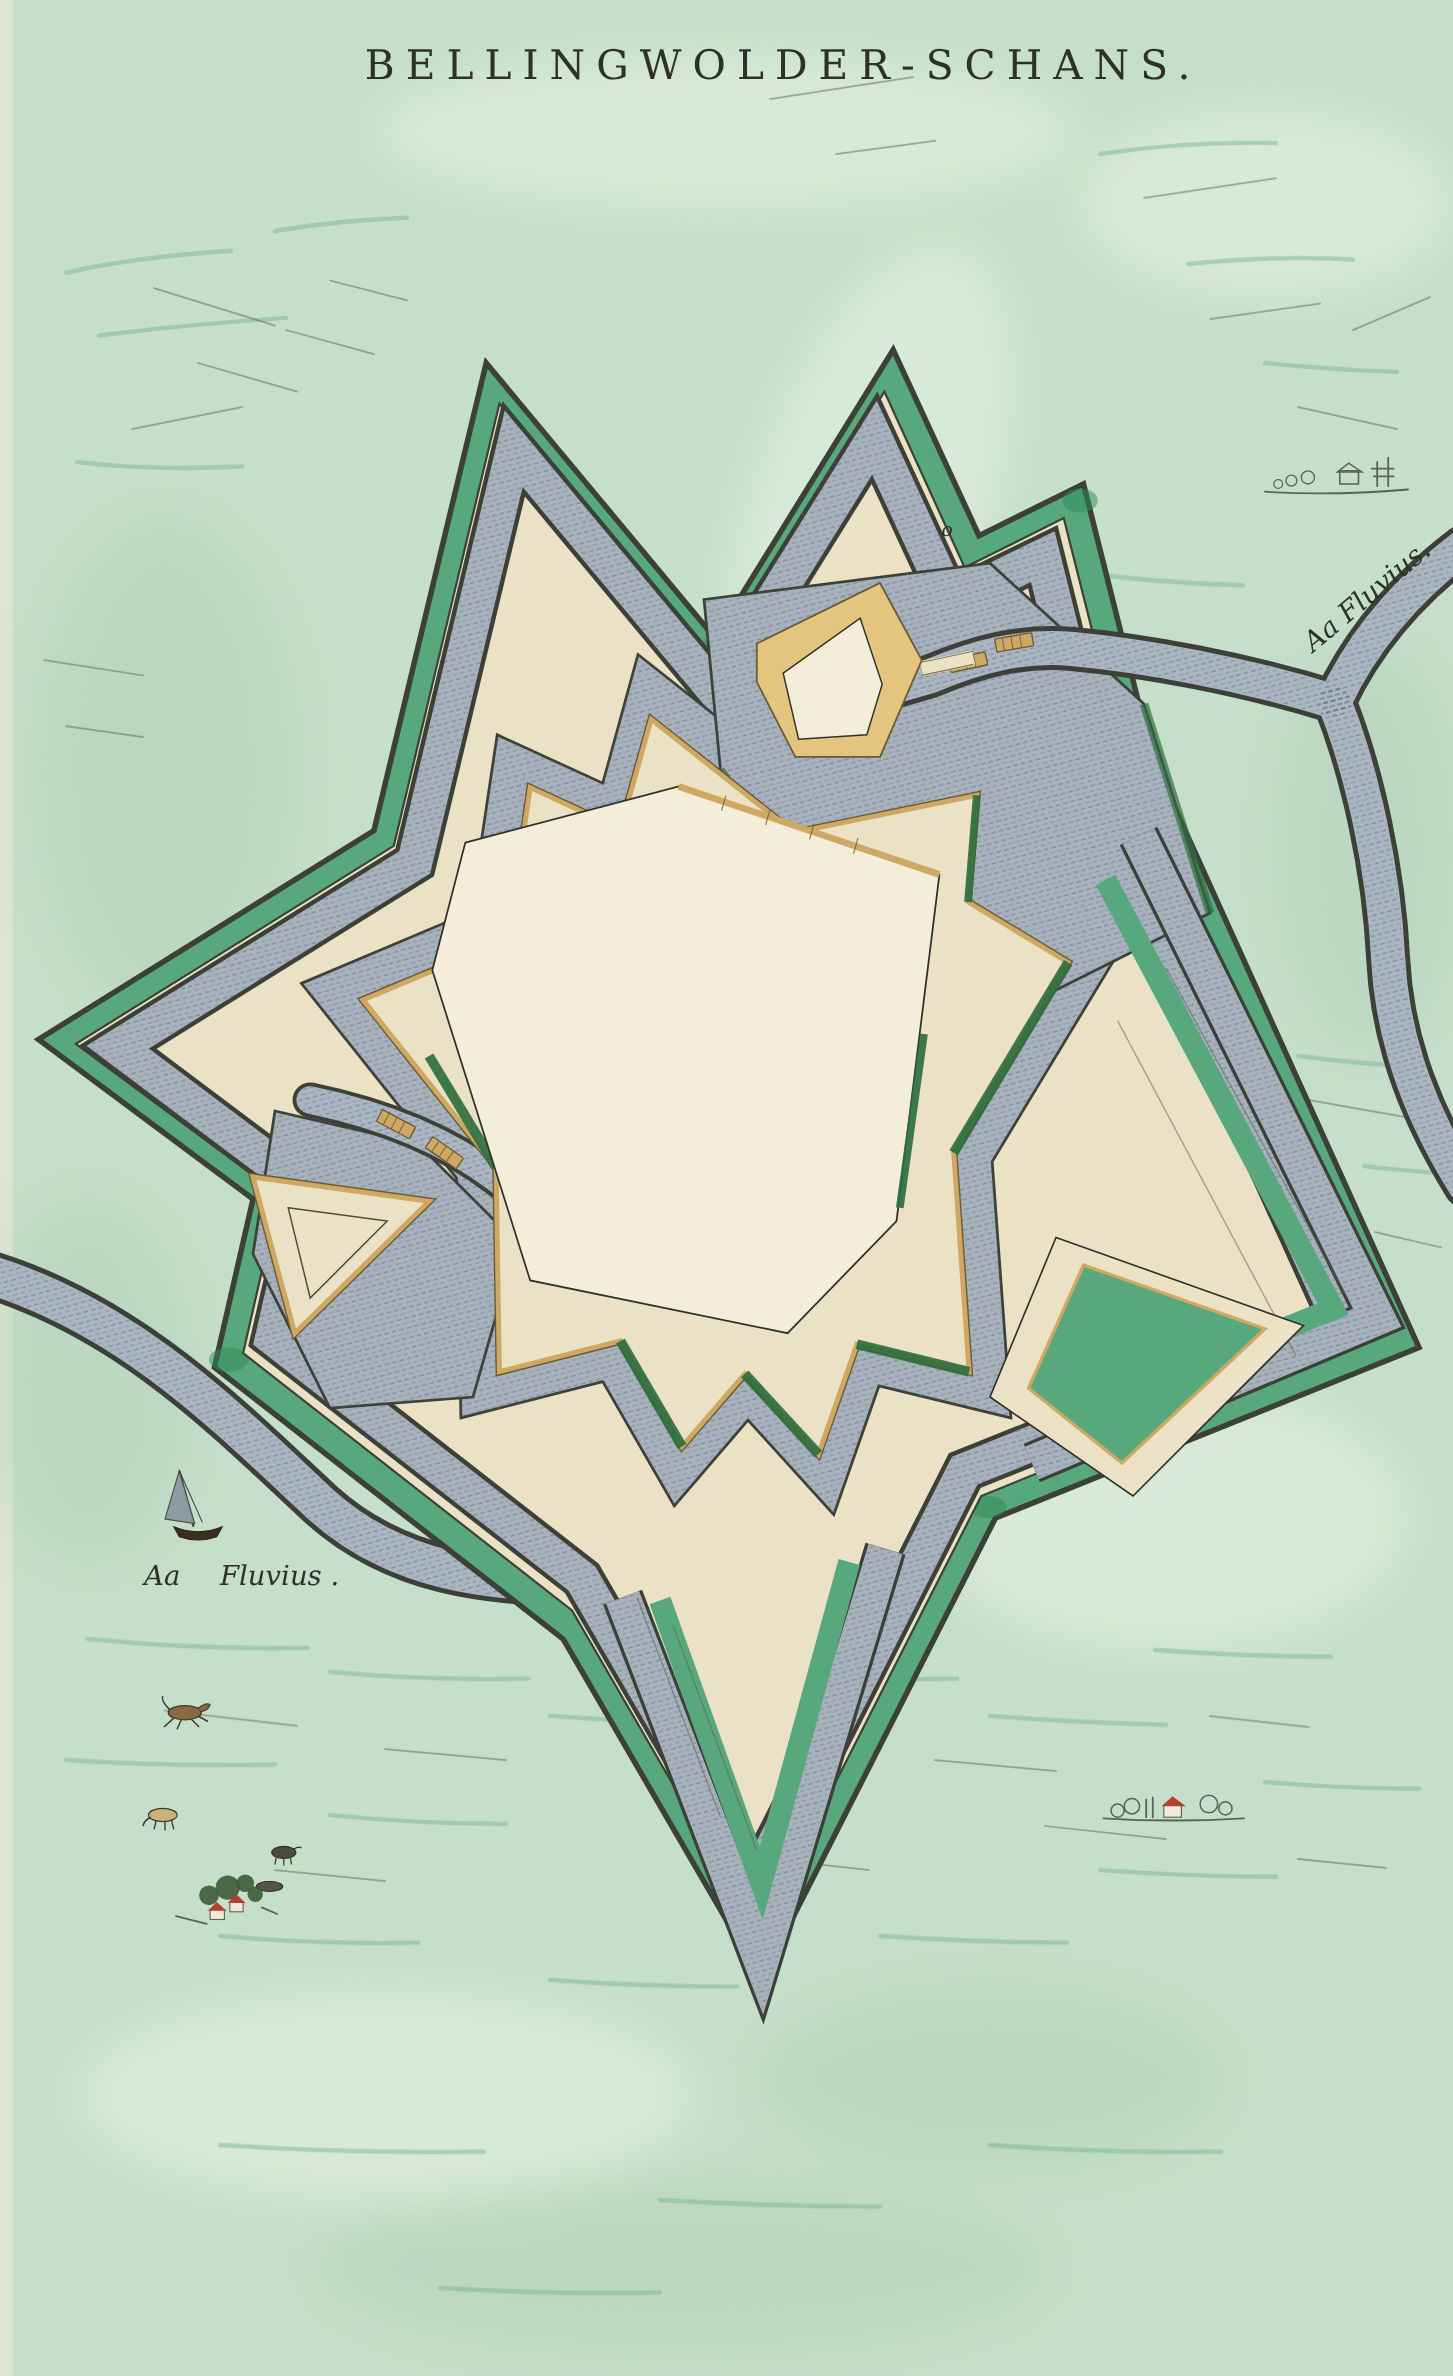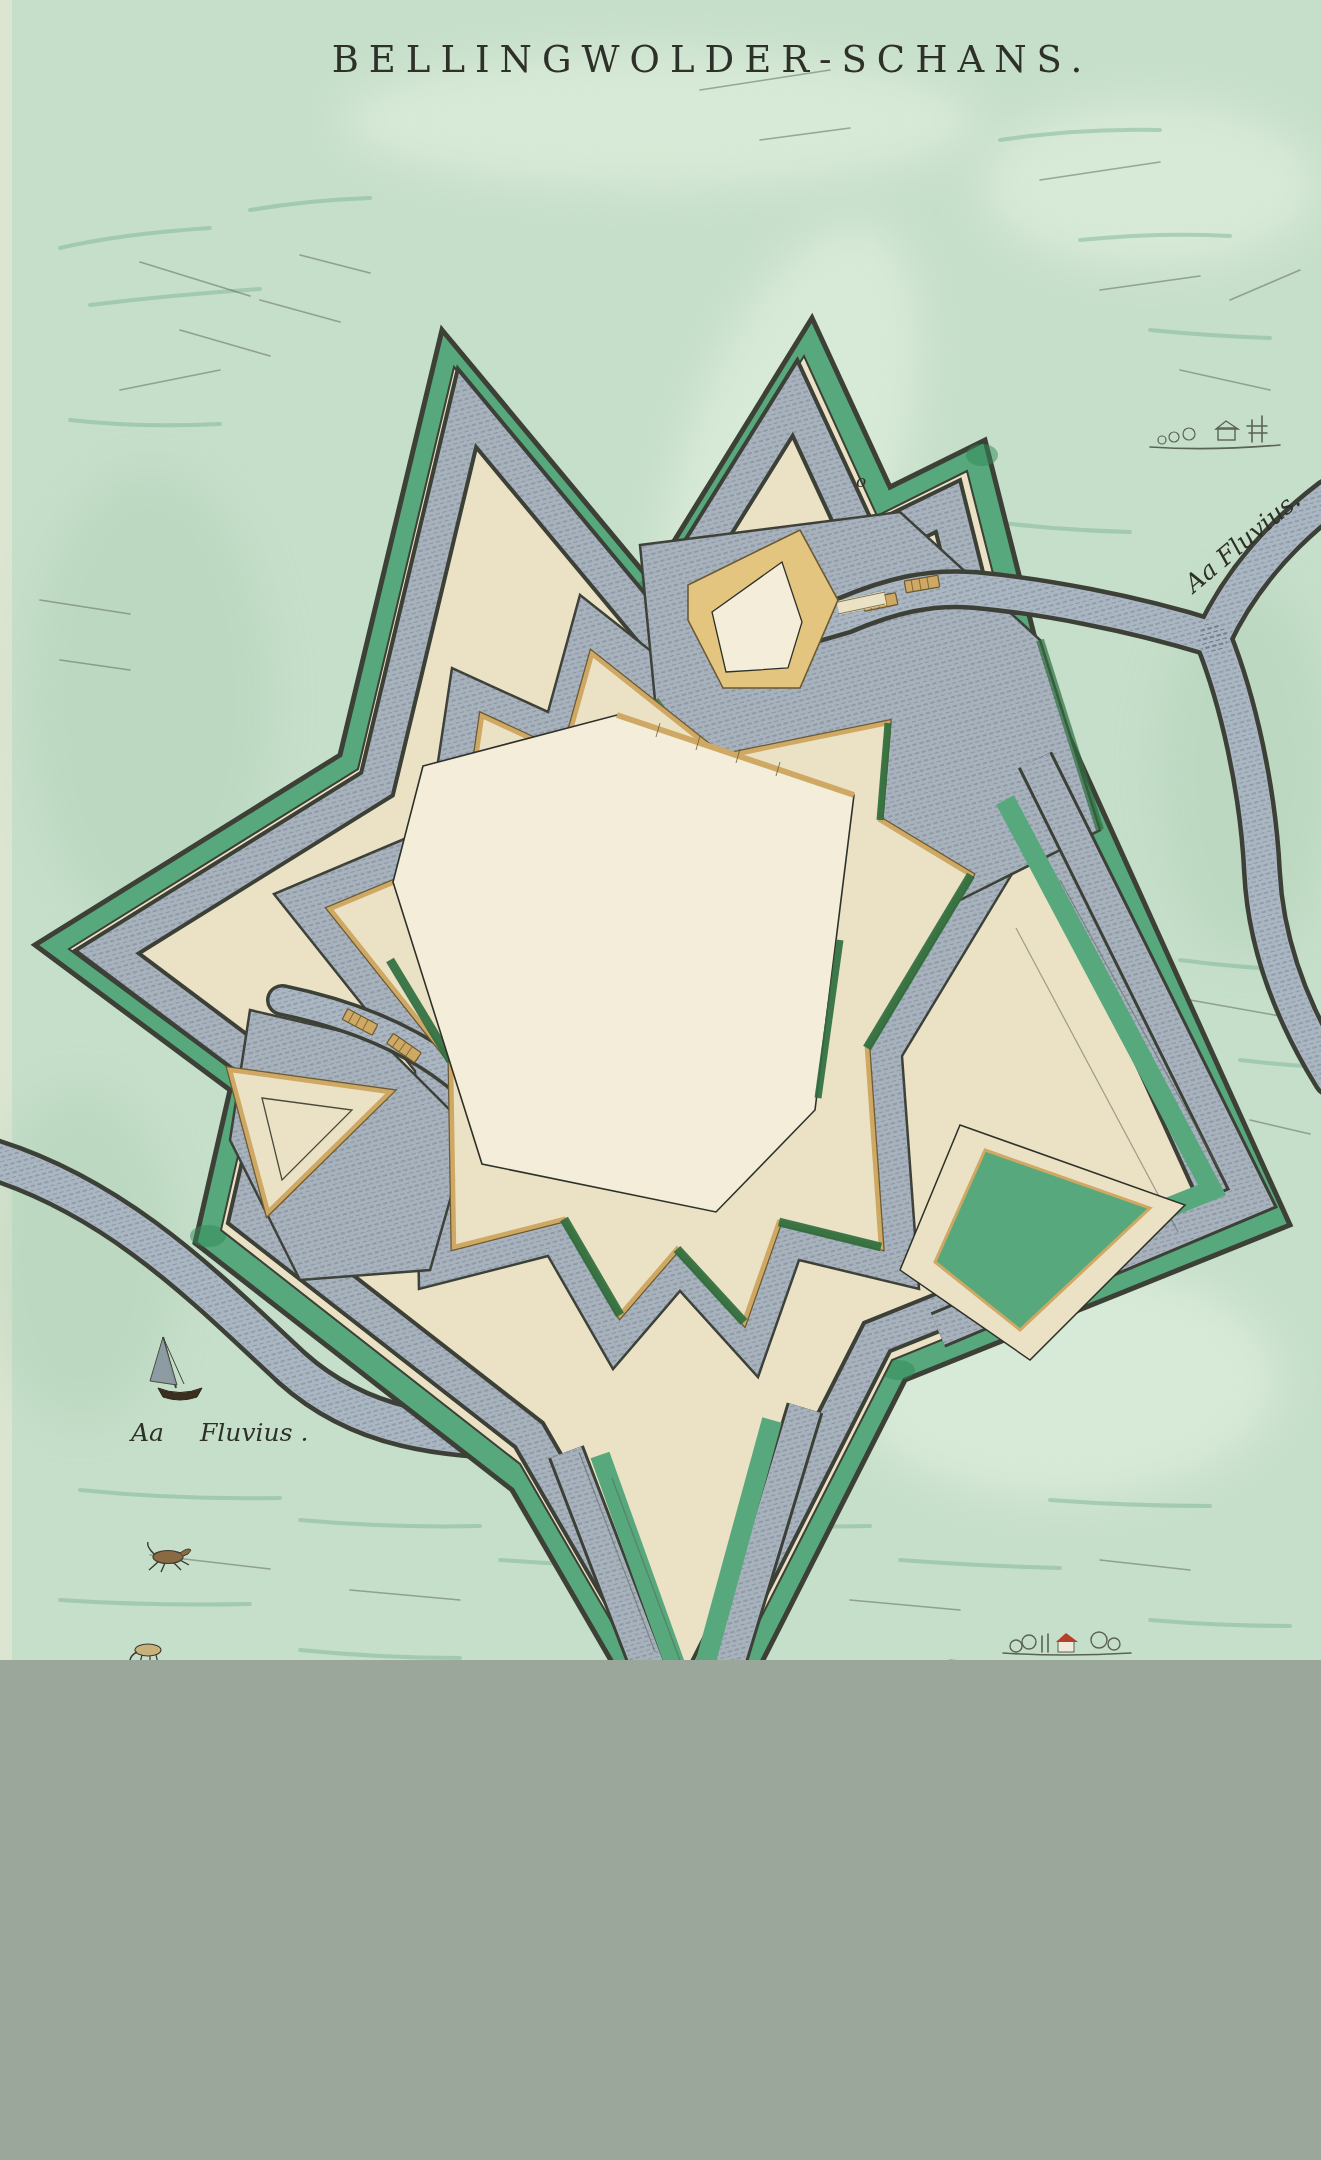--- a/index.html
+++ b/index.html
@@ -1,16 +1,16 @@
 <!DOCTYPE html>
 <html style="--bg: #c6dfca; --wash-light: #e6f2e2; --wash-dark: #a4c9ad; --field-green: #74b190; --sketch: #5a6354; --ink: #2e3129; --outline: #3d4036; --green: #57a87c; --green-dark: #2f8a57; --slope: #2f6e3f; --cream: #ebe2c6; --cream-light: #f3edda; --moat: #a7b2bd; --moat-hatch: #5d6a79; --river: #aab6c1; --gold: #cfa963; --gold-dark: #6b5a33; --ochre: #e4c57f; --roof: #b5402c; --tree: #3d5c3a;"><head>
 <meta charset="utf-8">
 <style>
   html,body{margin:0;padding:0;background:#9aa79a;}
-  #stage{position:relative;width:1321px;height:1660px;overflow:hidden;
+  #stage{position:relative;width:1321px;height:2160px;overflow:hidden;
          font-family:"DejaVu Serif","Liberation Serif",serif;}
   svg{display:block}
   .bg{fill:var(--bg)}
   .paper-edge{fill:var(--cream-light);opacity:.45}
   .wash-l{fill:var(--wash-light);opacity:.55}
   .wash-d{fill:var(--wash-dark);opacity:.30}
   .fsg{stroke:var(--field-green);stroke-width:4;fill:none;opacity:.45;stroke-linecap:round}
   .fsi{stroke:var(--sketch);stroke-width:1.6;fill:none;opacity:.5;stroke-linecap:round}
   .glacis{fill:var(--green);stroke:var(--outline);stroke-width:5;stroke-linejoin:miter}
   .gblotch{fill:var(--green-dark);opacity:.5}

